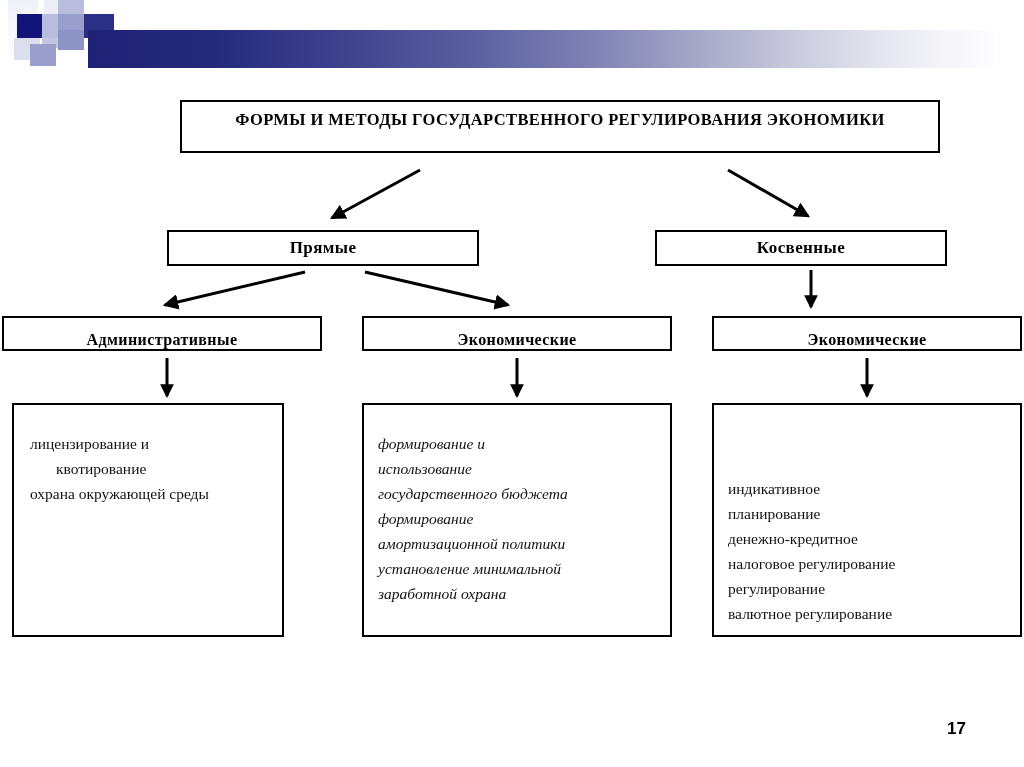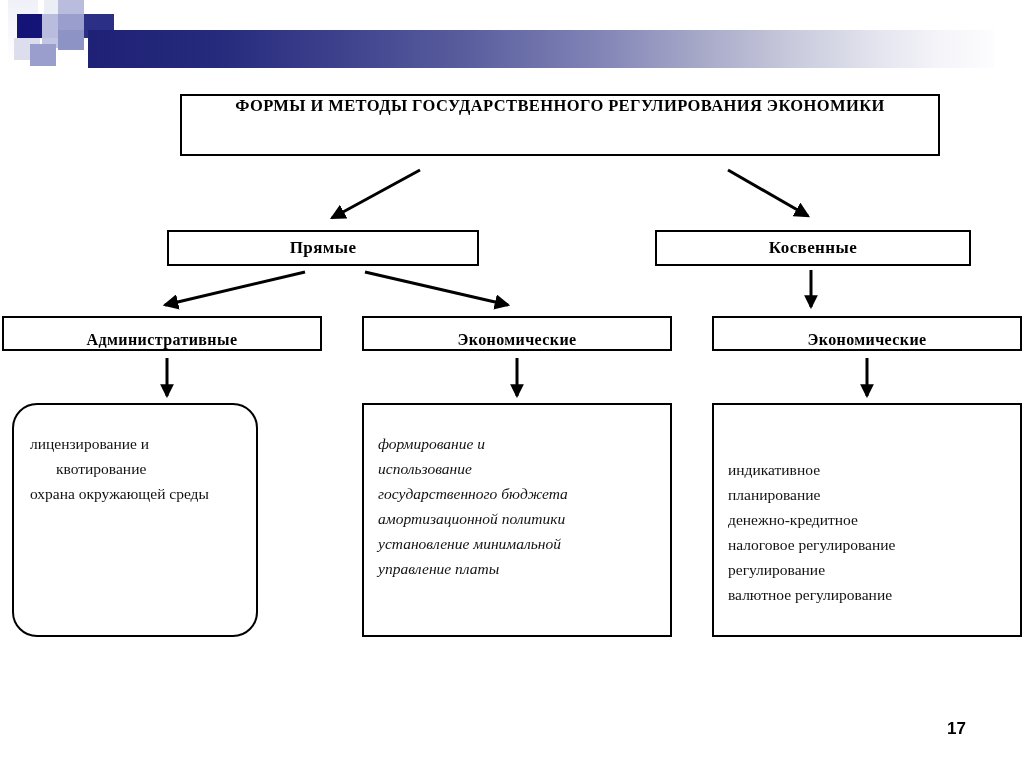--- a/index.html
+++ b/index.html
@@ -63,72 +63,72 @@
   }
   .box-label {
     font-weight: bold;
     text-align: center;
     color: #000000;
     letter-spacing: 0.4px;
   }
 
   #title-box {
     left: 180px;
-    top: 94px;
+    top: 100px;
     width: 760px;
-    height: 62px;
-    padding-top: 0;
+    height: 53px;
+    padding-top: 8px;
   }
   #title-box .box-label {
     font-size: 16.5px;
     line-height: 20px;
   }
 
   .lvl2 {
     height: 36px;
     display: flex;
     align-items: center;
     justify-content: center;
   }
   .lvl2 .box-label { font-size: 17px; }
   #box-direct   { left: 167px; top: 230px; width: 312px; }
-  #box-indirect { left: 655px; top: 230px; width: 316px; }
+  #box-indirect { left: 655px; top: 230px; width: 292px; }
 
   .lvl3 {
     height: 35px;
     display: flex;
     align-items: center;
     justify-content: center;
   }
   .lvl3 .box-label { font-size: 16px; margin-top: 12px; }
   #box-admin   { left: 2px;   top: 316px; width: 320px; }
   #box-econ1   { left: 362px; top: 316px; width: 310px; }
   #box-econ2   { left: 712px; top: 316px; width: 310px; }
 
   
   .content-box {
     border: 2px solid #000000;
     height: 234px;
     box-sizing: border-box;
   }
-  #content-admin { left: 12px;  top: 403px; width: 246px; border-radius: 25px; }
+  #content-admin { left: 12px;  top: 403px; width: 272px; }
   #content-econ1 { left: 362px; top: 403px; width: 310px; }
   #content-econ2 { left: 712px; top: 403px; width: 310px; }
 
   .content-list {
     list-style: none;
     margin: 0;
     padding: 0;
     font-size: 15.5px;
     line-height: 25px;
     color: #111111;
   }
   #content-admin .content-list { padding: 26px 0 0 16px; }
   #content-econ1 .content-list { padding: 26px 0 0 14px; font-style: italic; }
-  #content-econ2 .content-list { padding: 52px 16px 0 14px; }
+  #content-econ2 .content-list { padding: 52px 16px 0 14px; margin-top: 19px; }
   .content-list li { white-space: nowrap; }
   .content-list li.indent { padding-left: 26px; }
 
   
   .arrow-svg {
     position: absolute;
     overflow: visible;
     pointer-events: none;
   }
 
@@ -214,23 +214,24 @@
         <li>лицензирование и</li>
         <li class="indent">квотирование</li>
         <li>охрана окружающей среды</li>
       </ul>
   </div>
   <div id="content-econ1" class="box content-box">
     <ul class="content-list">
         <li>формирование и</li>
         <li>использование</li>
         <li>государственного бюджета</li>
+        <li>формирование</li>
         <li>амортизационной политики</li>
         <li>установление минимальной</li>
-        <li>управление платы</li>
+        <li>заработной охрана</li>
       </ul>
   </div>
   <div id="content-econ2" class="box content-box">
     <ul class="content-list">
         <li>индикативное</li>
         <li>планирование</li>
         <li>денежно-кредитное</li>
         <li>налоговое регулирование</li>
         <li>регулирование</li>
         <li>валютное регулирование</li>

